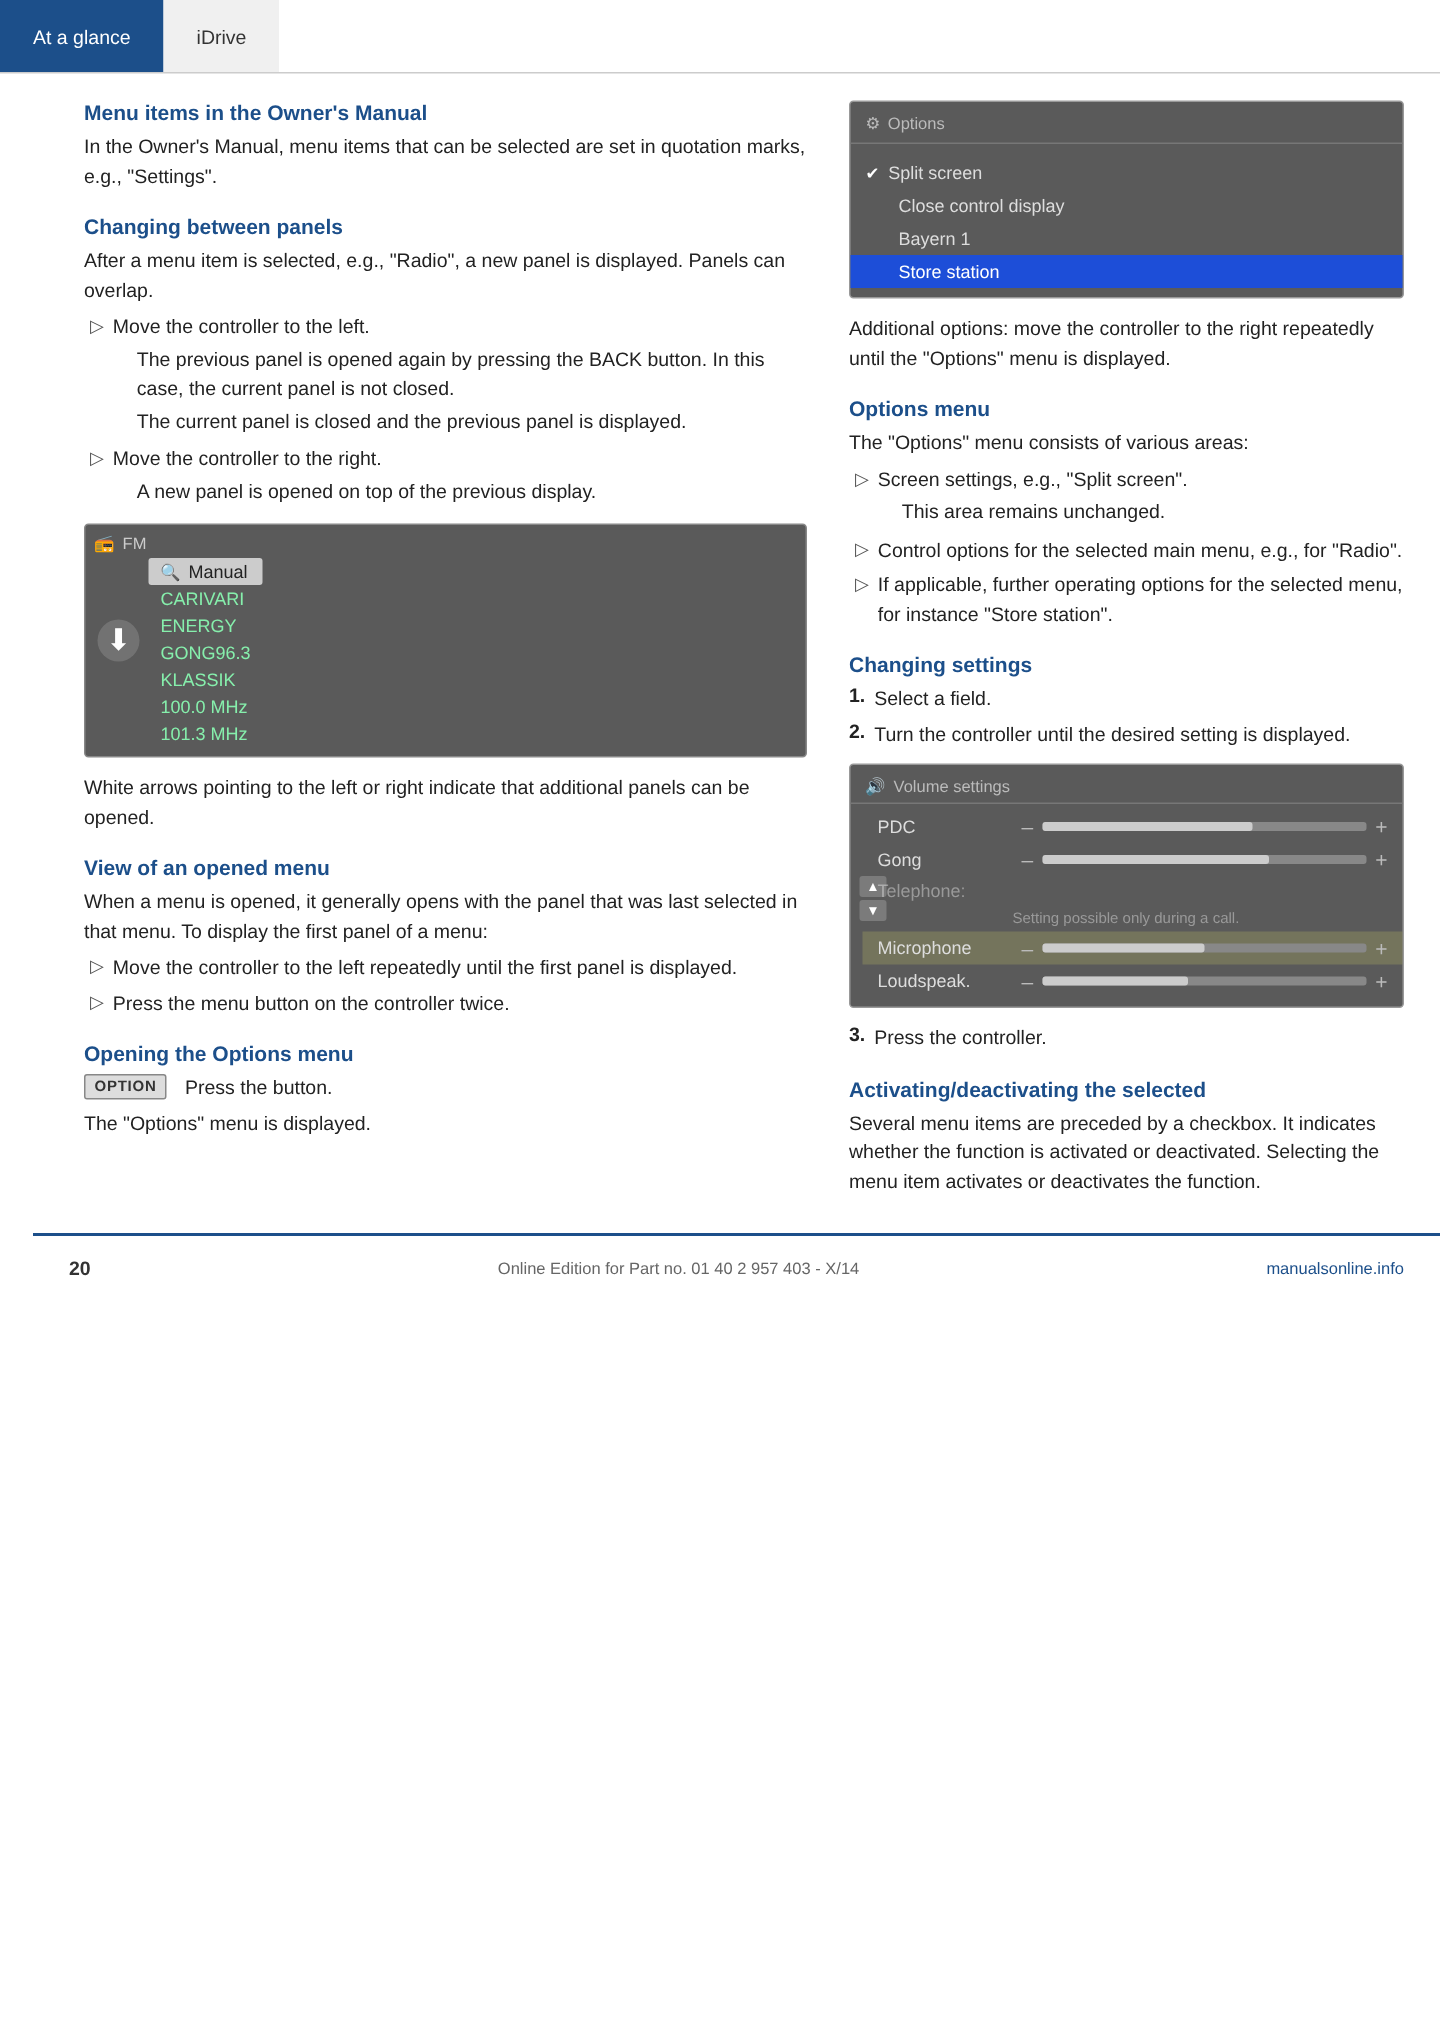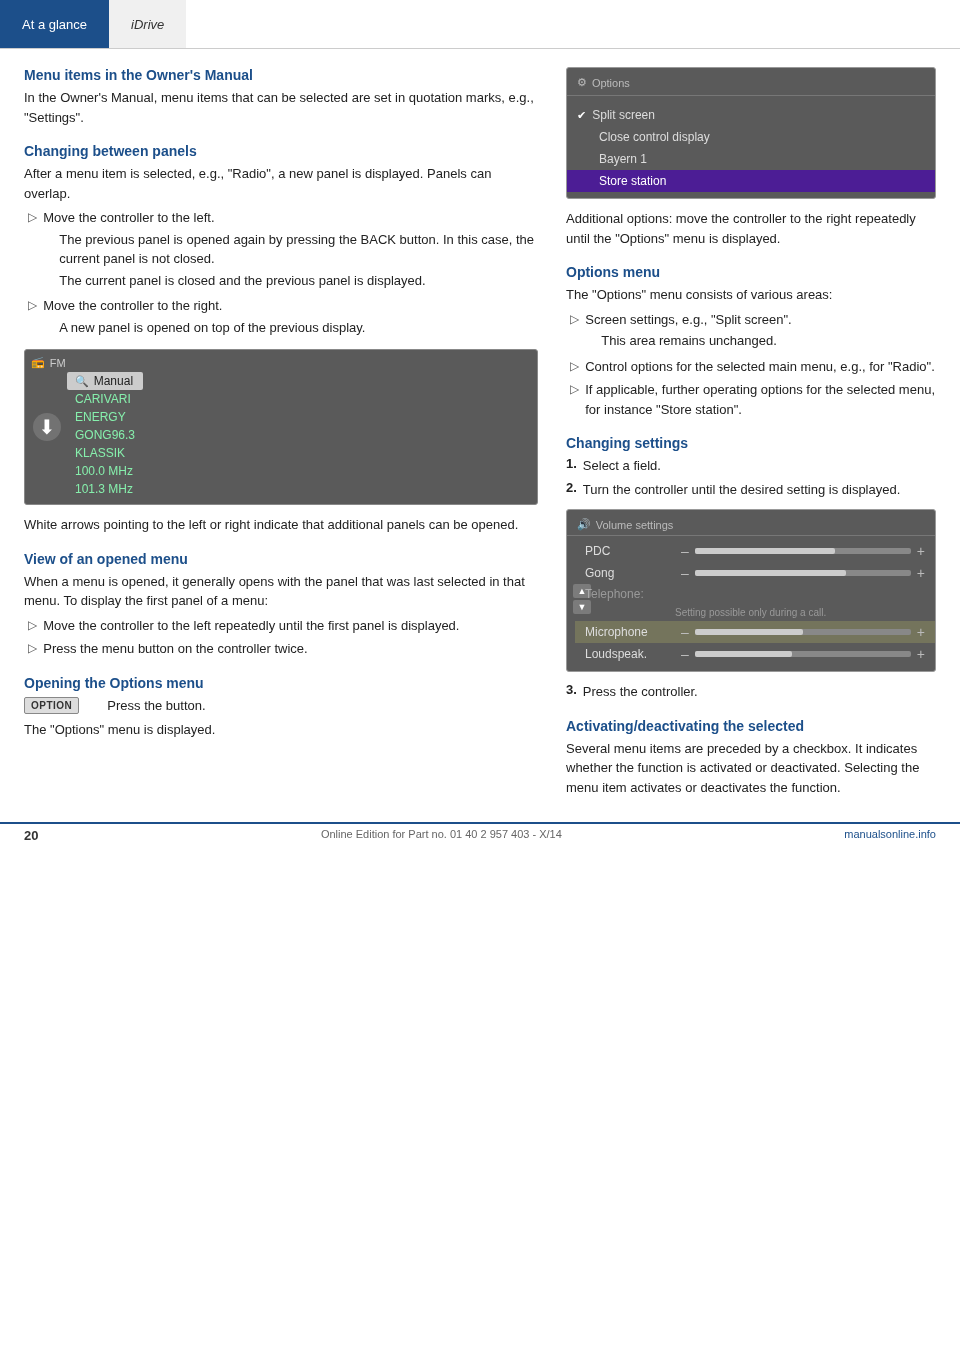--- a/index.html
+++ b/index.html
@@ -26,28 +26,28 @@
       font-size: 13px;
       cursor: pointer;
     }
     .top-nav .tab.active {
       background: #1c4f8a;
       color: #fff;
     }
     .top-nav .tab.inactive {
       background: #f0f0f0;
       color: #333;
-      font-style: italic;
     }
 
     
     .content {
       display: flex;
       padding: 18px 24px 10px 24px;
       gap: 28px;
+      margin-left: 32px;
     }
 
     .col-left {
       flex: 1;
       min-width: 0;
     }
     .col-right {
       width: 370px;
       flex-shrink: 0;
     }
@@ -177,21 +177,21 @@
       padding: 2px 6px;
       font-size: 10px;
       font-weight: bold;
       color: #333;
       border-radius: 2px;
       letter-spacing: 0.5px;
     }
     .press-button-row {
       display: flex;
       align-items: center;
-      gap: 20px;
+      gap: 4px;
       margin: 6px 0;
       font-size: 13px;
     }
 
     
     .options-panel {
       background: #5a5a5a;
       border: 1px solid #999;
       border-radius: 3px;
       padding: 6px 0;
@@ -208,21 +208,21 @@
     }
     .options-menu-item {
       padding: 4px 10px;
       font-size: 12px;
       color: #ddd;
       display: flex;
       align-items: center;
       gap: 6px;
     }
     .options-menu-item.highlighted {
-      background: #4c1d95;
+      background: #1d4ed8;
       color: #fff;
     }
     .options-menu-item .check-icon {
       font-size: 11px;
       color: #aaa;
     }
     .options-menu-item .check-icon.active {
       color: #fff;
     }
 
@@ -305,25 +305,26 @@
       align-items: center;
       justify-content: center;
       color: #fff;
       font-size: 9px;
       cursor: pointer;
     }
 
     
     .footer {
       border-top: 2px solid #1c4f8a;
-      padding: 4px 24px;
+      padding: 14px 24px;
       display: flex;
       justify-content: space-between;
-      align-items: flex-start;
+      align-items: center;
       margin-top: 10px;
+      margin-left: 22px;
     }
     .footer-page {
       font-size: 13px;
       color: #333;
       font-weight: bold;
     }
     .footer-edition {
       font-size: 11px;
       color: #666;
     }

